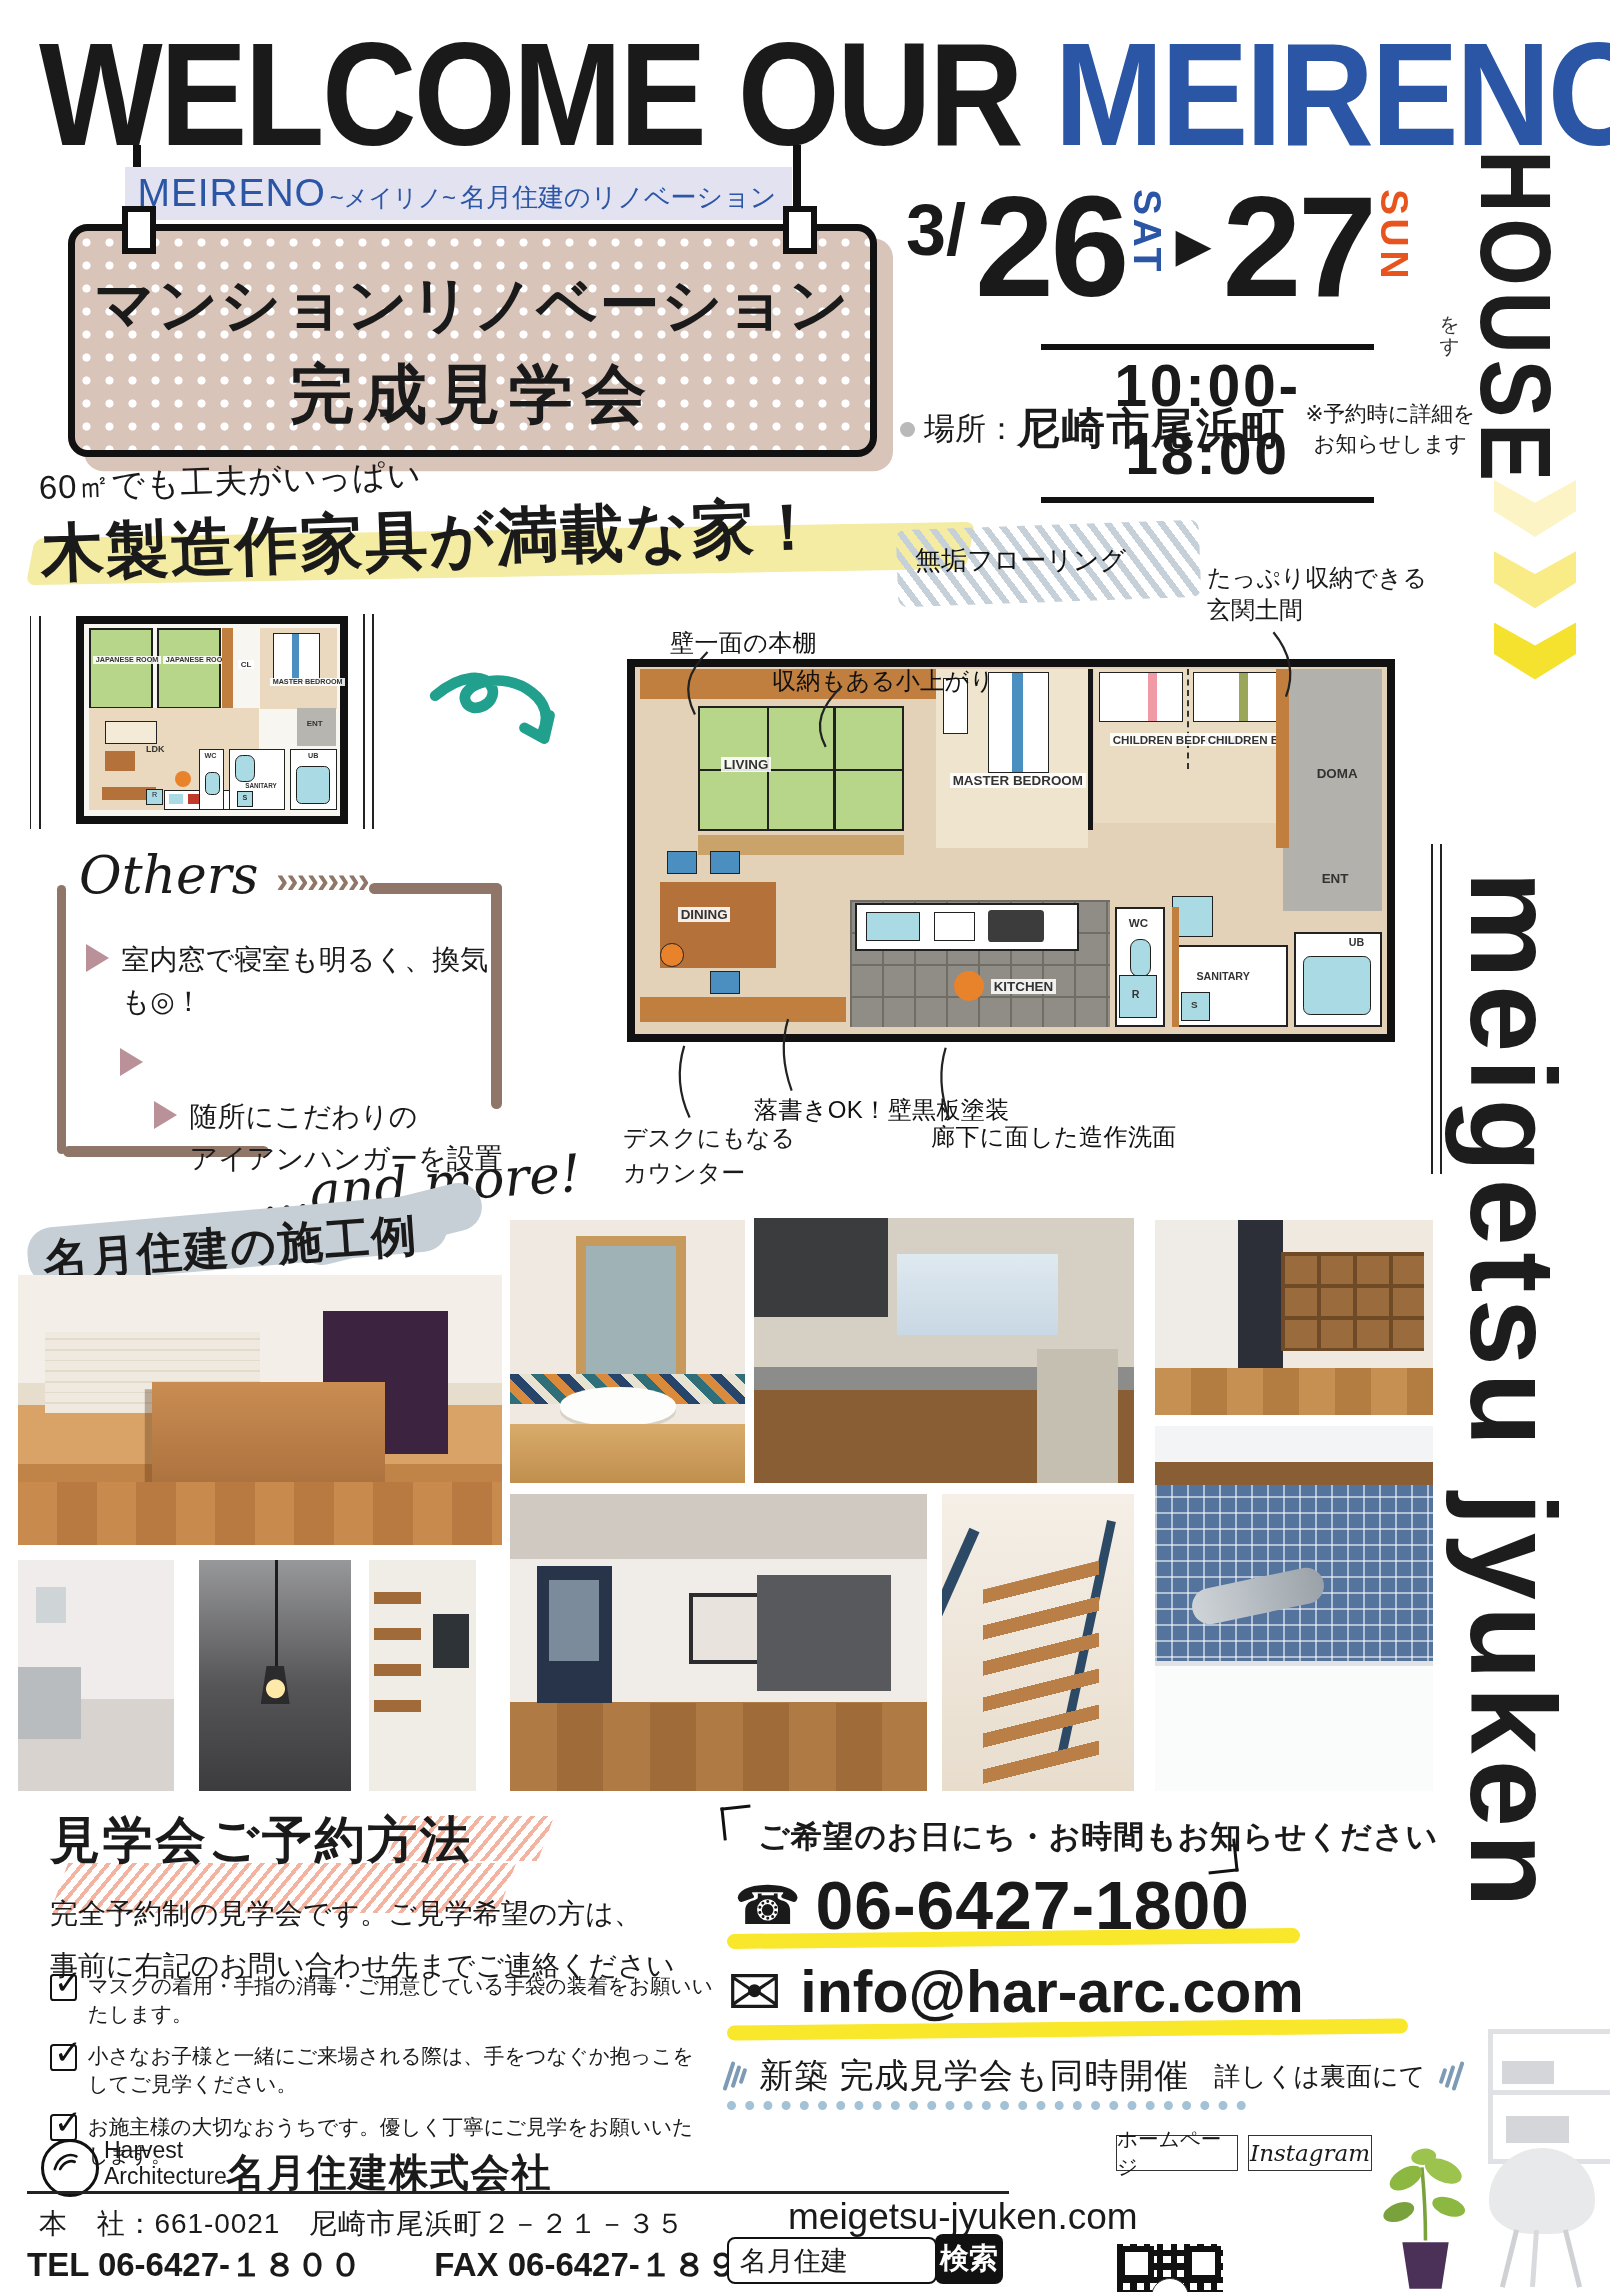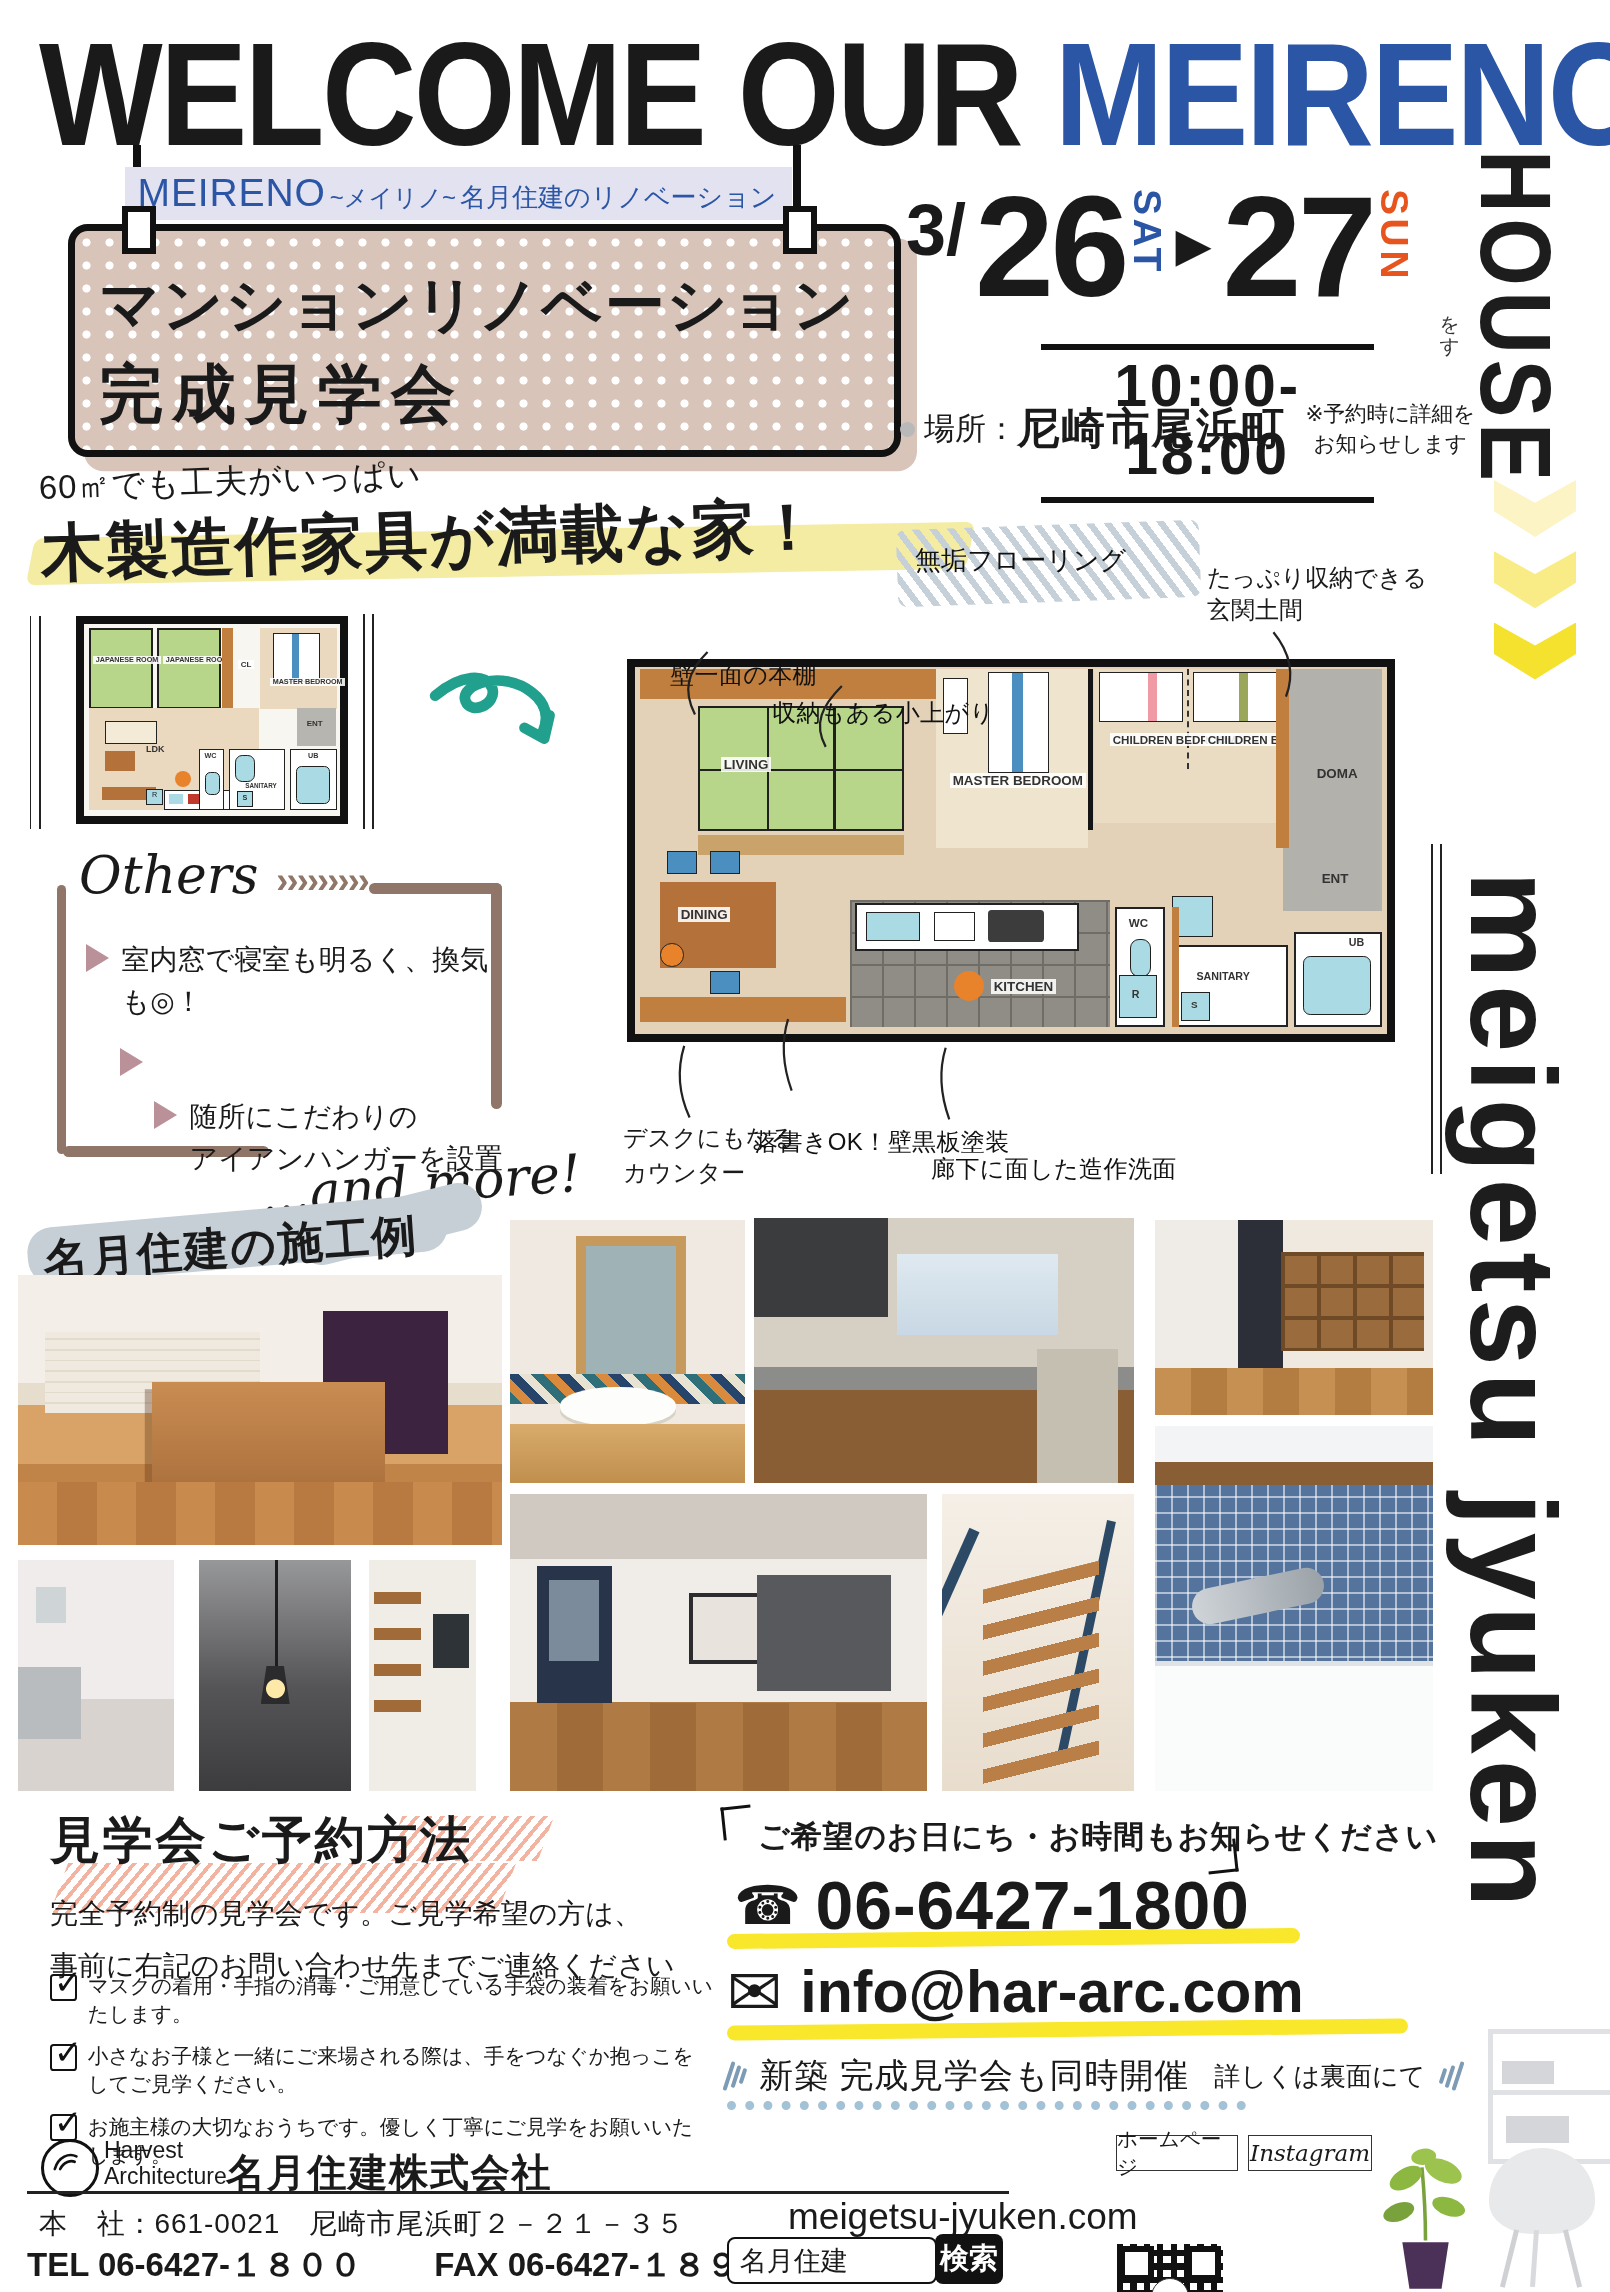--- a/index.html
+++ b/index.html
@@ -14,21 +14,21 @@
   .vword{font-weight:bold;transform-origin:left top;transform:rotate(90deg);white-space:nowrap;color:#1d1d1d;}
 
   
   .post{width:8px;background:#111;}
   .clip{width:21.5px;height:36px;background:#fff;border:6.3px solid #111;}
   .signBox{left:68px;top:224px;width:795px;height:219px;border:7.2px solid #111;border-radius:19.7px;
            background-color:#d9c4ba;
            background-image:radial-gradient(#ffffff 3.6px, transparent 4.5px);
            background-size:23px 23px;
            box-shadow:16px 14.3px 0 0 #d9c4ba;
-           padding-left:24px;}
+           text-align:center;}
   .signBox .l1{margin-top:34px;font-size:60px;font-weight:bold;letter-spacing:1.8px;}
   .signBox .l2{margin-top:5.4px;font-size:64px;font-weight:bold;letter-spacing:9px;}
   .badge{left:125px;top:167px;background:#e2e2f1;padding:3.6px 16px 5.4px 12.5px;white-space:nowrap;}
   .badge .b1{color:#2b55a5;font-size:39px;font-weight:500;letter-spacing:0.9px;}
   .badge .b2{color:#2b55a5;font-size:24px;}
   .badge .b3{color:#2b55a5;font-size:26px;}
 
   
   .slash{font-size:72px;font-weight:bold;}
   .bigday{font-size:142px;font-weight:bold;letter-spacing:-3.6px;line-height:1;}
@@ -49,21 +49,21 @@
   .plan{border:8px solid #111;background:#f8f6f1;}
   .room{position:absolute;box-sizing:border-box;}
   .rlabel{position:absolute;font-size:10.7px;font-weight:bold;color:#333;background:rgba(255,255,255,.88);
           padding:0 2.7px;line-height:1.15;text-align:center;white-space:nowrap;}
   .tatami{background:#b8d68a;border:2.7px solid #20201e;}
   .wood{background:#c07f3e;}
   .gray{background:#b7b5b0;}
   .cyan{background:#aadbe4;border:1.8px solid #20201e;}
   .wall{background:#151515;position:absolute;}
   .chipL{font-size:13.4px;}
-  .annot{font-size:24px;letter-spacing:0.4px;color:#111;margin-top:32px;}
+  .annot{font-size:24px;letter-spacing:0.4px;color:#111;}
   .annot2{font-size:26px;color:#111;}
 
   
   .bracket{background:#8f7668;border-radius:7.2px;}
   .othersTitle{font-family:"DejaVu Serif","Liberation Serif",serif;font-style:italic;font-size:52px;}
   .oItem{display:flex;gap:12.5px;}
   .tri{width:0;height:0;border-left:23px solid #ba9099;border-top:14.3px solid transparent;border-bottom:14.3px solid transparent;flex:none;margin-top:5.4px;}
   .oTxt{font-size:28px;line-height:1.5;}
   .andmore{font-family:"DejaVu Serif","Liberation Serif",serif;font-style:italic;font-size:52px;transform:rotate(-4deg);}
 

